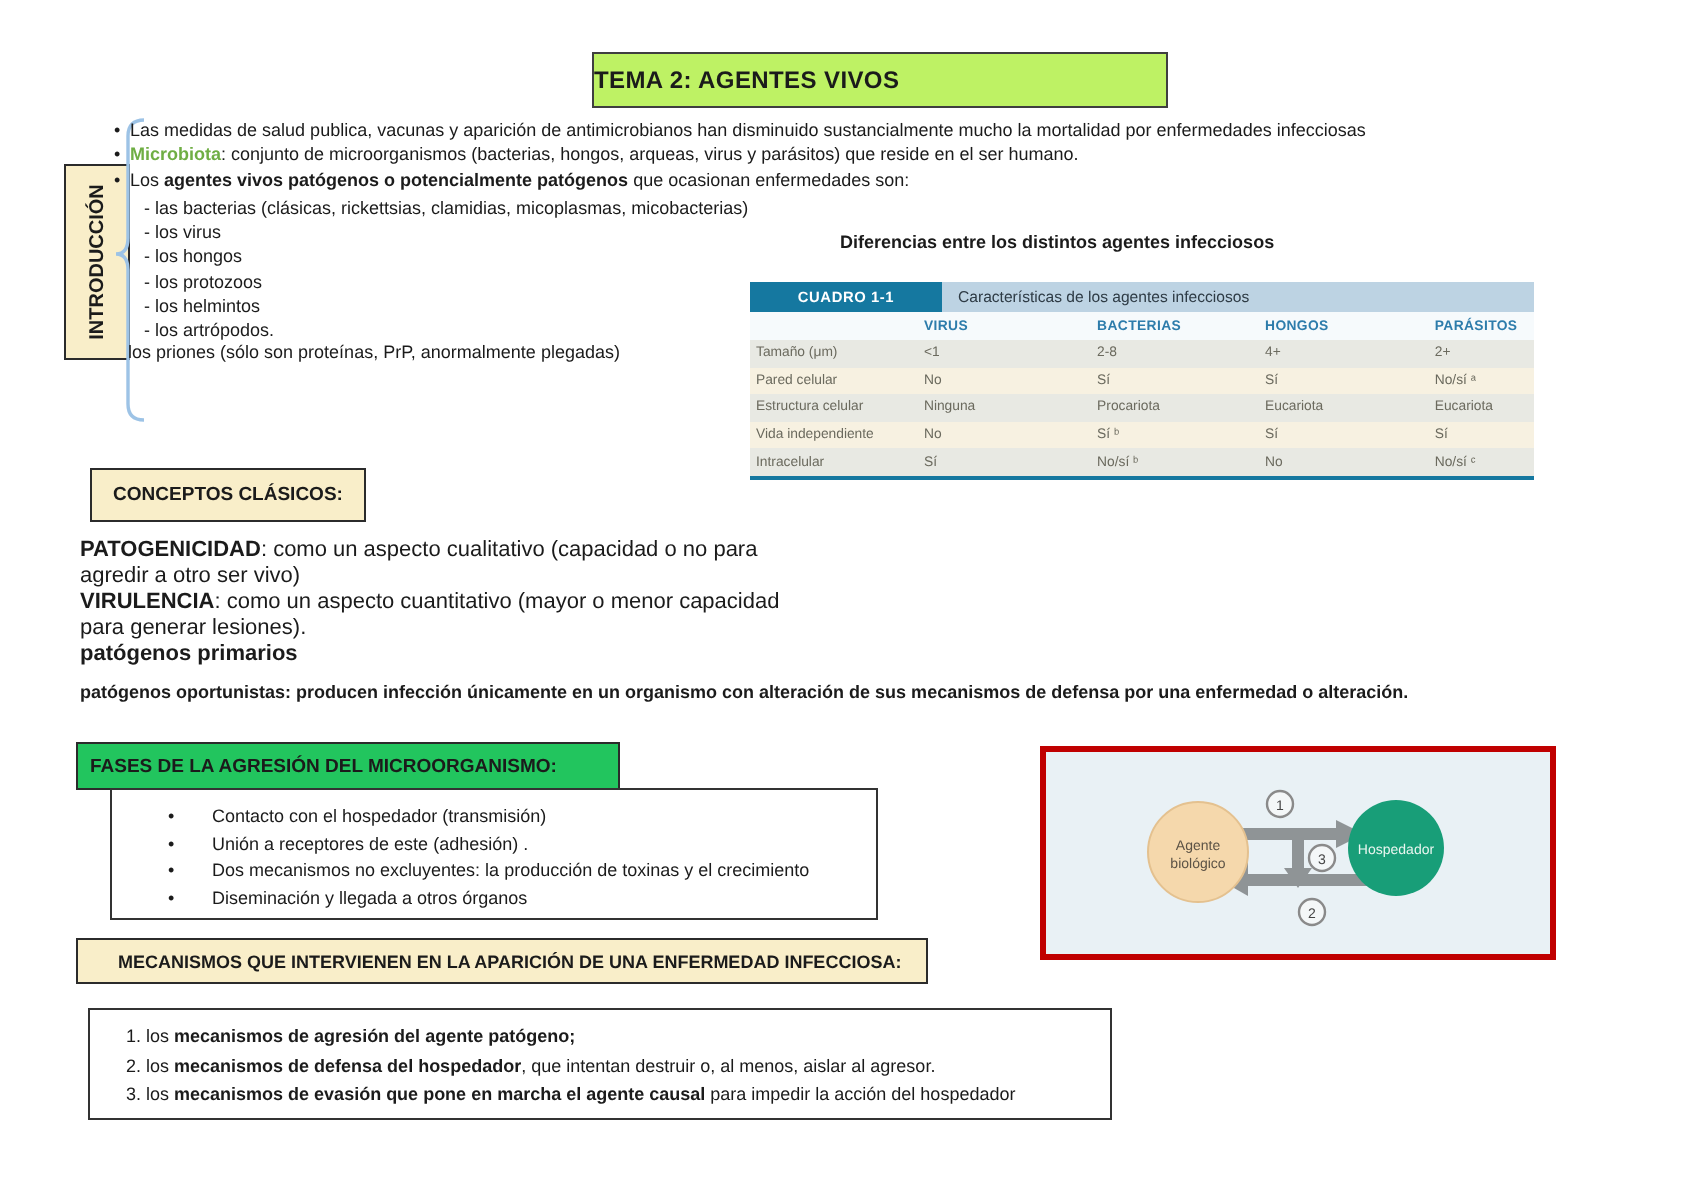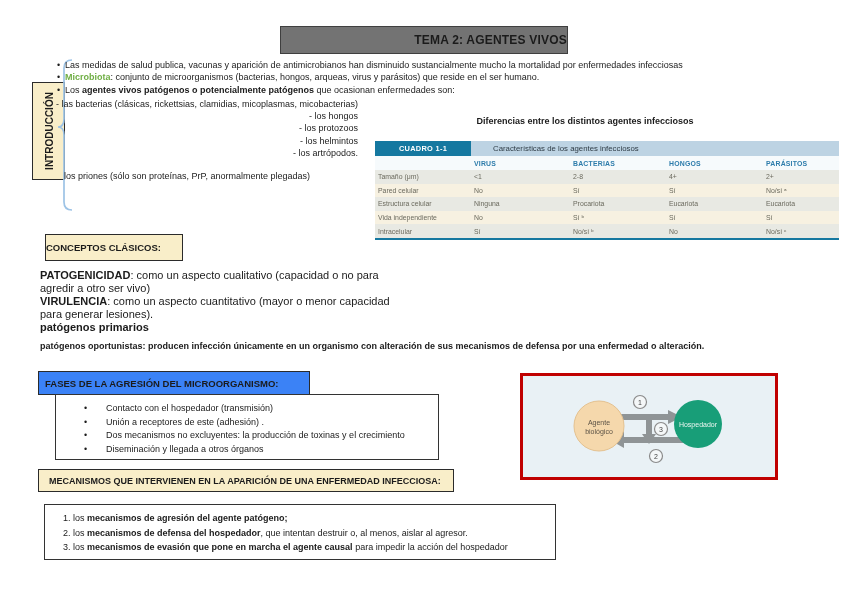--- a/index.html
+++ b/index.html
@@ -1,82 +1,82 @@
 <!DOCTYPE html>
 <html><head>
 <meta charset="utf-8">
 <style>
   html,body{margin:0;padding:0;background:#ffffff;}
   .page{position:relative;width:848px;height:599px;background:#ffffff;overflow:hidden;
         font-family:"Liberation Sans",sans-serif;color:#1b1b1b;}
 
   
-  .title-box{position:absolute;left:280px;top:26px;width:286px;height:26px;
-    background:#737373;border:1.5px solid #3f3f3f;display:flex;align-items:center;justify-content:flex-end;
+  .title-box{position:absolute;left:296px;top:26px;width:286px;height:26px;
+    background:#bef264;border:1.5px solid #3f3f3f;display:flex;align-items:center;justify-content:flex-start;
     font-weight:bold;font-size:12px;letter-spacing:.2px;}
 
   
   .intro{position:absolute;left:57px;top:59px;width:760px;font-size:9px;line-height:12.4px;}
   .bullet-line{display:flex;}
   .bullet-mark{width:8px;flex:none;font-size:9px;}
   .green{color:#6fae44;font-weight:bold;}
   .b{font-weight:bold;margin-top:28px;}
-  .sub-list{position:absolute;left:56px;top:98px;font-size:9px;line-height:12.2px;text-align:right;}
+  .sub-list{position:absolute;left:72px;top:98px;font-size:9px;line-height:12.2px;}
   .priones{position:absolute;left:64px;top:171px;font-size:9px;}
 
   
   .intro-label{position:absolute;left:32px;top:82px;width:31px;height:96px;
     background:#f9eec9;border:1.6px solid #2b2b2b;}
   .intro-label span{position:absolute;left:50%;top:50%;transform:translate(-50%,-50%) rotate(-90deg);
     white-space:nowrap;font-weight:bold;font-size:10px;}
   .brace{position:absolute;left:56px;top:57px;}
 
   
-  .tbl-caption{position:absolute;left:420px;top:116px;width:330px;text-align:center;
+  .tbl-caption{position:absolute;left:420px;top:116px;width:330px;
     font-weight:bold;font-size:9px;}
-  .tbl{position:absolute;left:375px;top:141px;width:464px;border-bottom:2.5px solid #1578a0;
+  .tbl{position:absolute;left:375px;top:141px;width:392px;border-bottom:2.5px solid #1578a0;
     font-size:6.9px;color:#6b6a5e;}
   .t-band1{display:flex;height:15px;}
   .t-cuadro{width:96px;background:#1578a0;color:#ffffff;font-weight:bold;font-size:7.4px;
     display:flex;align-items:center;justify-content:center;letter-spacing:.3px;}
   .t-heading{flex:1;background:#bdd3e3;color:#2e3b45;font-size:7.8px;display:flex;align-items:center;
-    padding-left:22px;}
+    padding-left:8px;}
   .t-cols{display:flex;height:14px;background:#f6fafc;align-items:center;}
   .t-cols .tc{color:#2d7cab;font-weight:bold;font-size:6.9px;letter-spacing:.2px;}
   .t-row{display:flex;height:13.6px;align-items:center;}
   .alt0{background:#e8e9e3;}
   .alt1{background:#f7f1e1;}
   .tc{padding-left:3px;box-sizing:border-box;}
   .c0{width:96px;} .c1{width:99px;} .c2{width:96px;} .c3{width:97px;} .c4{width:60px;}
 
   
   .conceptos-box{position:absolute;left:45px;top:234px;width:136px;height:25px;
-    background:#f9eec9;border:1.6px solid #2b2b2b;display:flex;align-items:center;
+    background:#f9eec9;border:1.6px solid #2b2b2b;display:flex;align-items:center;justify-content:center;
     font-weight:bold;font-size:9.5px;}
   .concepts{position:absolute;left:40px;top:269px;width:430px;font-size:11px;line-height:13px;}
   .oportunistas{position:absolute;left:40px;top:341px;width:790px;font-size:9px;font-weight:bold;}
 
   
   .fases-header{position:absolute;left:38px;top:371px;width:264px;height:22px;
-    background:#3b82f6;border:1.6px solid #2b2b2b;display:flex;align-items:center;
+    background:#22c55e;border:1.6px solid #2b2b2b;display:flex;align-items:center;
     padding-left:6px;box-sizing:content-box;font-weight:bold;font-size:9.5px;}
   .fases-box{position:absolute;left:55px;top:394px;width:384px;height:66px;
     border:1.3px solid #333;background:#fff;box-sizing:border-box;padding:7px 0 0 28px;
     font-size:9px;line-height:13.5px;}
   .fases-box .bullet-mark{width:22px;}
 
   
   .diagram{position:absolute;left:520px;top:373px;width:258px;height:107px;
     background:#e9f1f5;border:3px solid #c00000;box-sizing:border-box;}
   .diagram svg{position:absolute;left:0;top:0;}
 
   
   .mec-header{position:absolute;left:38px;top:469px;width:404px;height:21px;
     background:#f9eec9;border:1.6px solid #2b2b2b;display:flex;align-items:center;
-    padding-left:10px;font-weight:bold;font-size:9px;box-sizing:content-box;}
+    padding-left:20px;font-weight:bold;font-size:9px;box-sizing:content-box;}
   .mec-box{position:absolute;left:44px;top:504px;width:512px;height:56px;
     border:1.3px solid #333;background:#fff;box-sizing:border-box;padding:6px 0 0 18px;
     font-size:9px;line-height:14.5px;}
 </style>
 </head>
 <body>
 
 <div class="page">
 
   <div class="title-box">
@@ -101,20 +101,21 @@
       <span><span class="green">Microbiota</span><span>: conjunto de microorganismos (bacterias, hongos, arqueas, virus y parásitos) que reside en el ser humano.</span></span>
     </div>
     <div class="bullet-line">
       <span class="bullet-mark">•</span>
       <span><span>Los </span><span class="b">agentes vivos patógenos o potencialmente patógenos</span><span> que ocasionan enfermedades son:</span></span>
     </div>
   </div>
 
   <div class="sub-list">
     <div>- las bacterias (clásicas, rickettsias, clamidias, micoplasmas, micobacterias)</div>
+    <div>- los virus</div>
     <div>- los hongos</div>
     <div>- los protozoos</div>
     <div>- los helmintos</div>
     <div>- los artrópodos.</div>
   </div>
   <div class="priones">los priones (sólo son proteínas, PrP, anormalmente plegadas)</div>
 
   <div class="tbl-caption">Diferencias entre los distintos agentes infecciosos</div>
 
   <div class="tbl">

